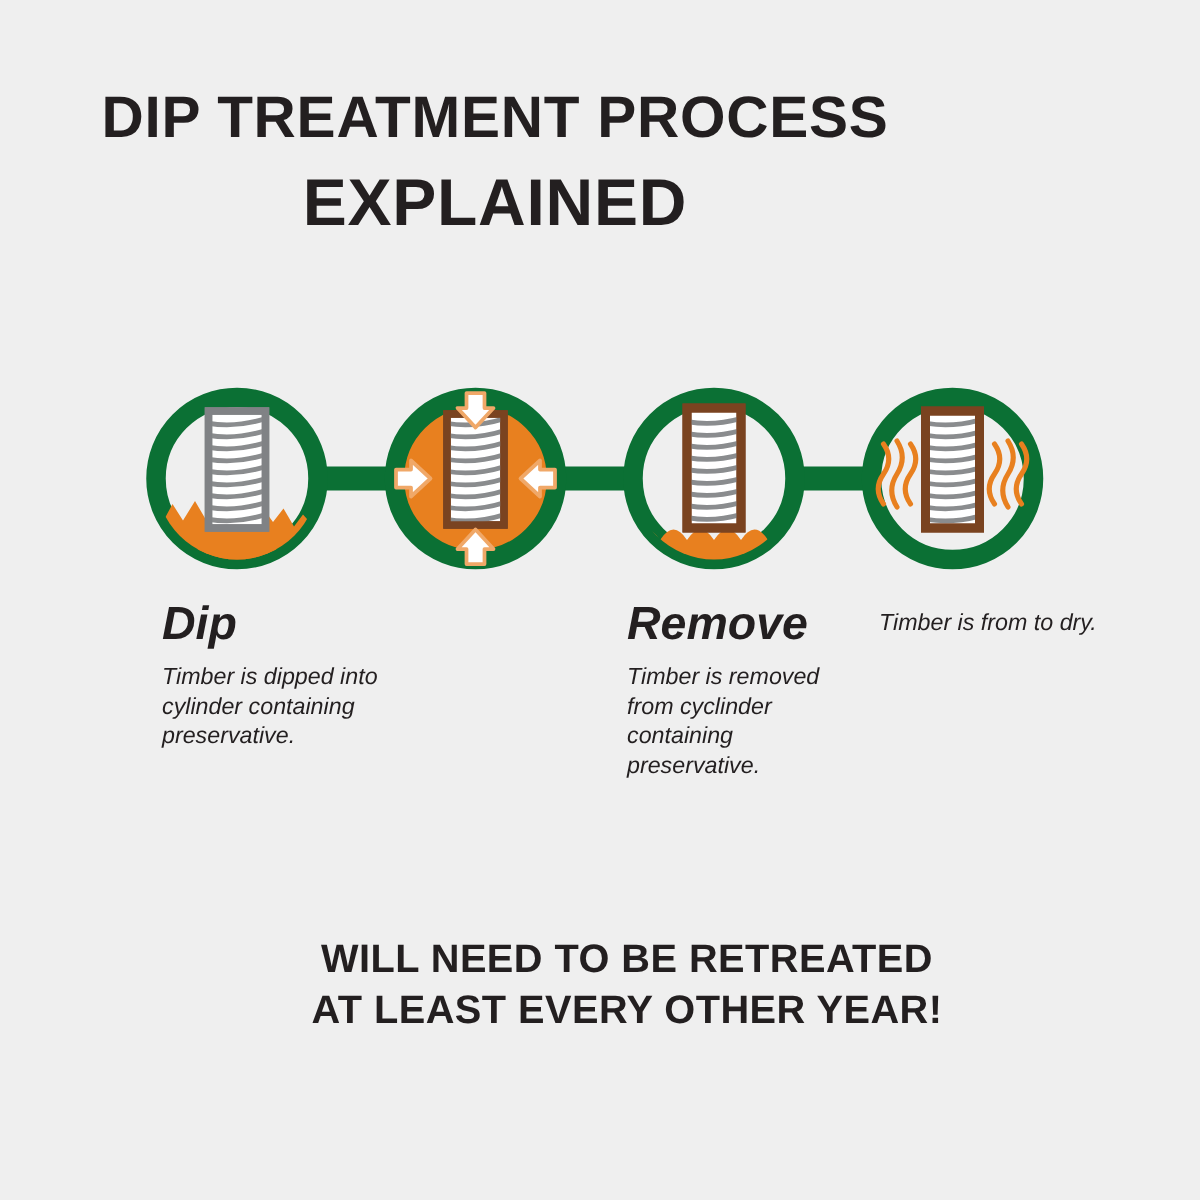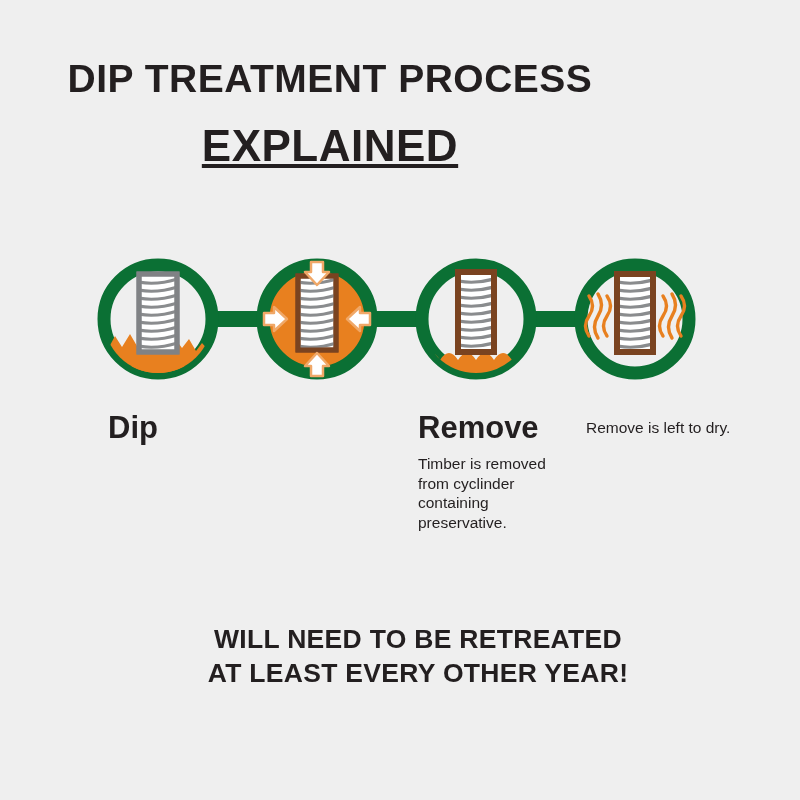--- a/index.html
+++ b/index.html
@@ -35,22 +35,21 @@
     letter-spacing: 0.5px;
     line-height: 46px;
     color: #231f20;
   }
   .heading-line2 {
     font-size: 44px;
     font-weight: bold;
     letter-spacing: 0.5px;
     line-height: 52px;
     color: #231f20;
-    margin-top: 18px;
-    text-decoration: underline;
+    margin-top: 8px;
   }
 
   
   .chain {
     position: absolute;
     top: 248px;
     left: 92px;
     width: 622px;
     height: 142px;
   }
@@ -61,22 +60,23 @@
   
   .steps {
     position: absolute;
     top: 398px;
     left: 0;
     width: 800px;
     height: 170px;
   }
   .step {
     position: absolute;
-    top: 12px;
+    top: 0;
     width: 150px;
+    font-style: italic;
   }
   .step-0 { left: 108px; }
   .step-1 { left: 262px; }
   .step-2 { left: 418px; }
   .step-3 { left: 586px; }
 
   .step-title {
     font-size: 31px;
     font-weight: bold;
     line-height: 36px;
@@ -245,30 +245,31 @@
           <rect x="0" y="0" width="36" height="78" fill="none" stroke="#7a4320" stroke-width="6"></rect>
         </g>
       </g>
     </svg>
   </div>
 
   <div class="steps">
 
     <div class="step step-0">
       <div class="step-title">Dip</div>
+      <div class="step-desc">Timber is dipped into cylinder containing preservative.</div>
     </div>
 
 
     <div class="step step-2">
       <div class="step-title">Remove</div>
       <div class="step-desc">Timber is removed from cyclinder containing preservative.</div>
     </div>
 
     <div class="step step-3">
-      <div class="step-desc">Remove is left to dry.</div>
+      <div class="step-desc">Timber is from to dry.</div>
     </div>
 
   </div>
 
   <div class="footer">
     <div class="footer-line">WILL NEED TO BE RETREATED</div>
     <div class="footer-line">AT LEAST EVERY OTHER YEAR!</div>
   </div>
 
 </div>

